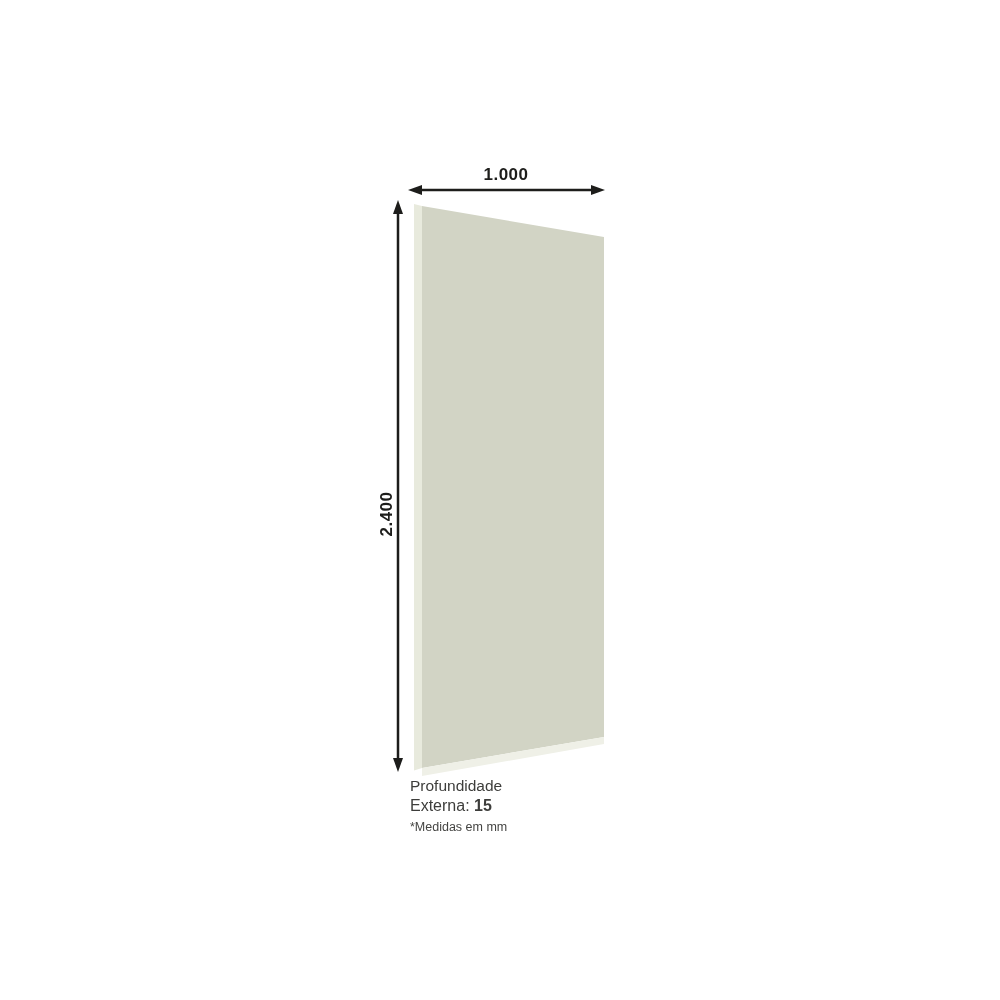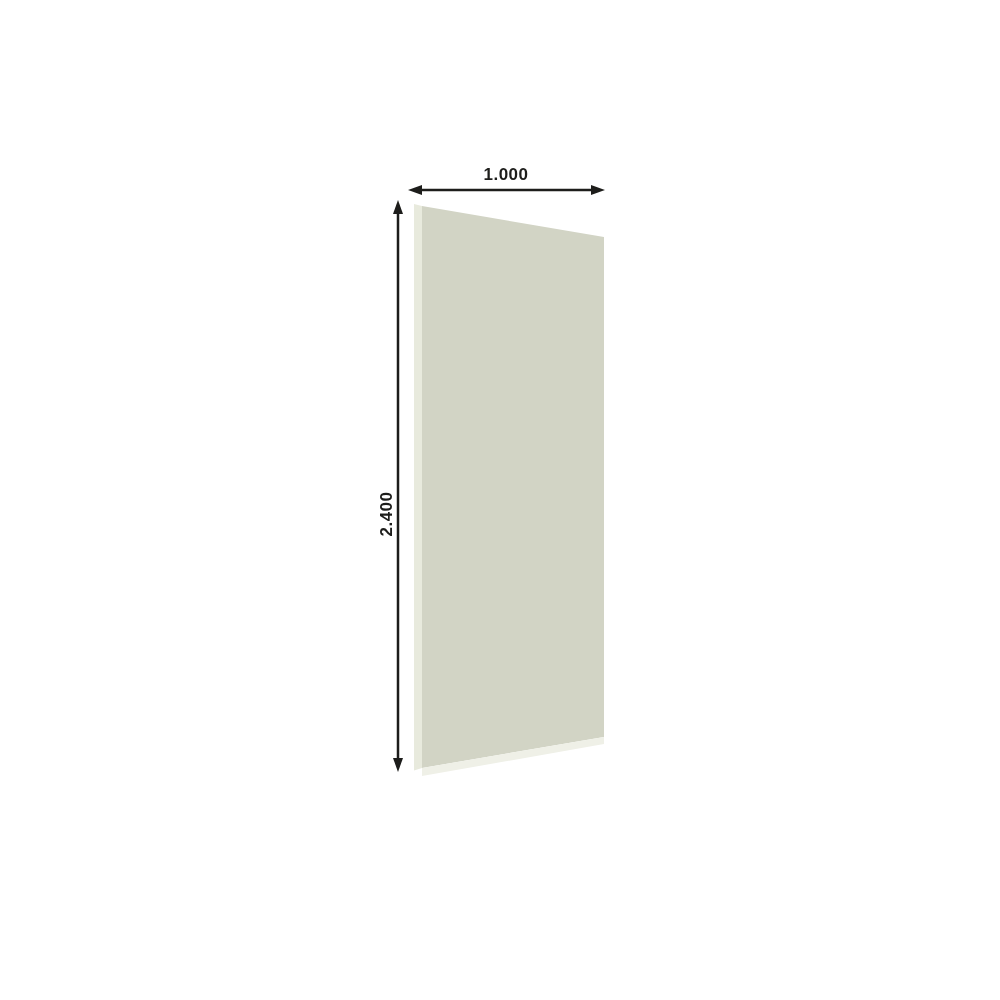--- a/index.html
+++ b/index.html
@@ -99,14 +99,19 @@
 
     <line x1="398" y1="211" x2="398" y2="761" class="dim-line" stroke="#1d1d1b"></line>
     <polygon points="398,200 393,214 403,214" fill="#1d1d1b"></polygon>
     <polygon points="398,772 393,758 403,758" fill="#1d1d1b"></polygon>
   </svg>
 
   <div class="dim-label h">1.000</div>
 
   <div class="dim-label v">2.400</div>
 
+  <div class="caption">
+    <div class="line1">Profundidade</div>
+    <div class="line2"><span>Externa:</span> <span class="value">15</span></div>
+    <div class="note">*Medidas em mm</div>
+  </div>
 
 </div>
 
 </body></html>

